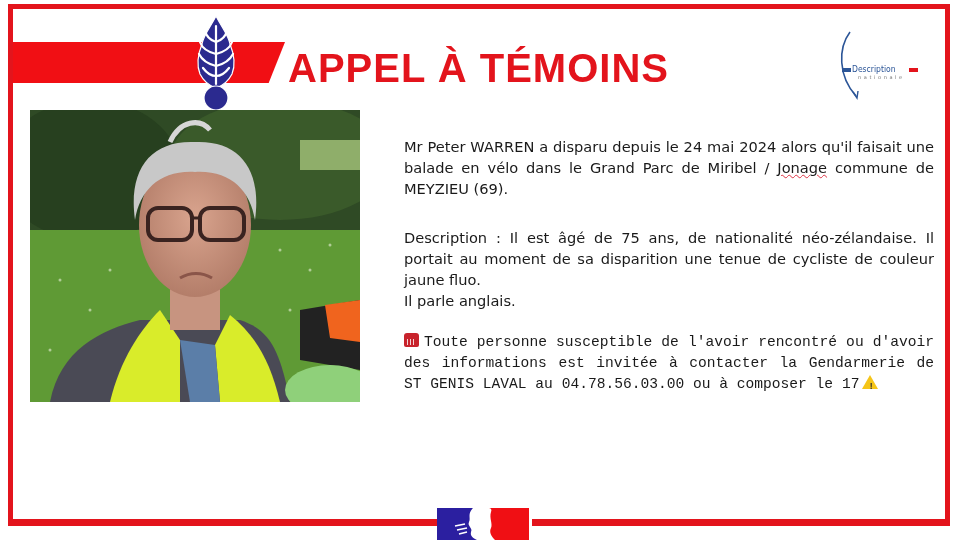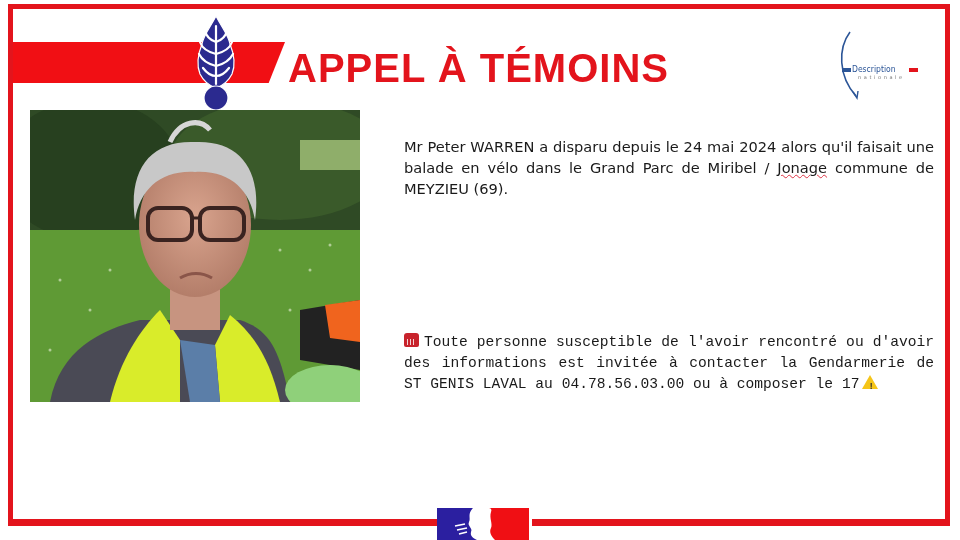--- a/index.html
+++ b/index.html
@@ -113,20 +113,22 @@
     <path d="M295 195 L330 190 L330 232 L300 228 Z" fill="#f0641e"></path>
     <ellipse cx="300" cy="280" rx="45" ry="25" fill="#8fd07a"></ellipse>
   </svg>
 </div>
 
 <div class="text p1">
   <p><span>Mr Peter WARREN a disparu depuis le 24 mai 2024 alors qu'il faisait une balade en vélo dans le Grand Parc de Miribel / </span><span class="underline-squiggle">Jonage</span><span> commune de MEYZIEU (69).</span></p>
 </div>
 
 <div class="text p2">
+  <p>Description : Il est âgé de 75 ans, de nationalité néo-zélandaise. Il portait au moment de sa disparition une tenue de cycliste de couleur jaune fluo.</p>
+  <p>Il parle anglais.</p>
 </div>
 
 <div class="text p3">
   <p><span class="phone-icon"></span><span>Toute personne susceptible de l'avoir rencontré ou d'avoir des informations est invitée à contacter la Gendarmerie de ST GENIS LAVAL au 04.78.56.03.00 ou à composer le 17</span><span class="warn"></span></p>
 </div>
 
 <svg class="marianne" viewBox="0 0 92 32">
   <rect x="0" y="0" width="44" height="32" fill="#2b1fa0"></rect>
   <rect x="48" y="0" width="44" height="32" fill="#f00f14"></rect>
   <path d="M36 0 C30 6 34 10 32 14 C30 18 36 20 34 24 C33 28 36 30 40 32 L58 32 C54 28 52 24 54 20 C56 16 52 10 54 4 C55 2 54 0 52 0 Z" fill="#ffffff"></path>

